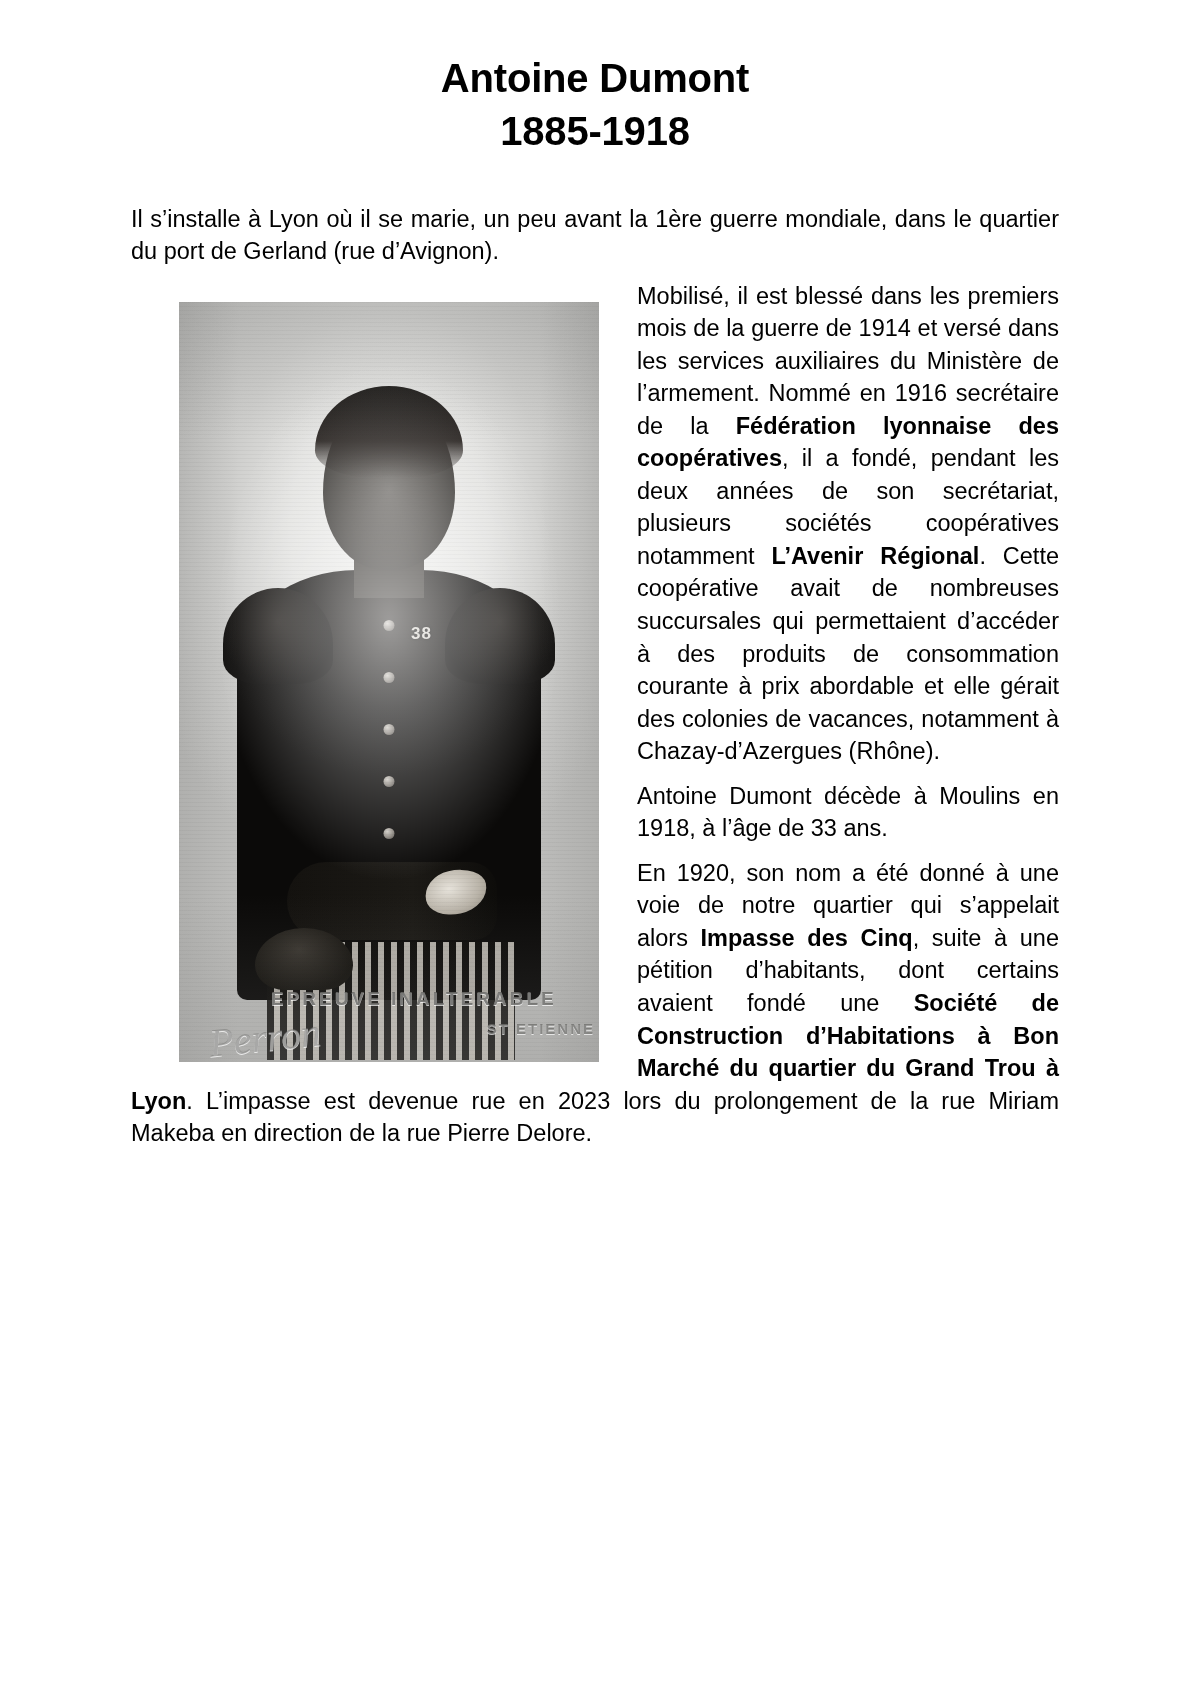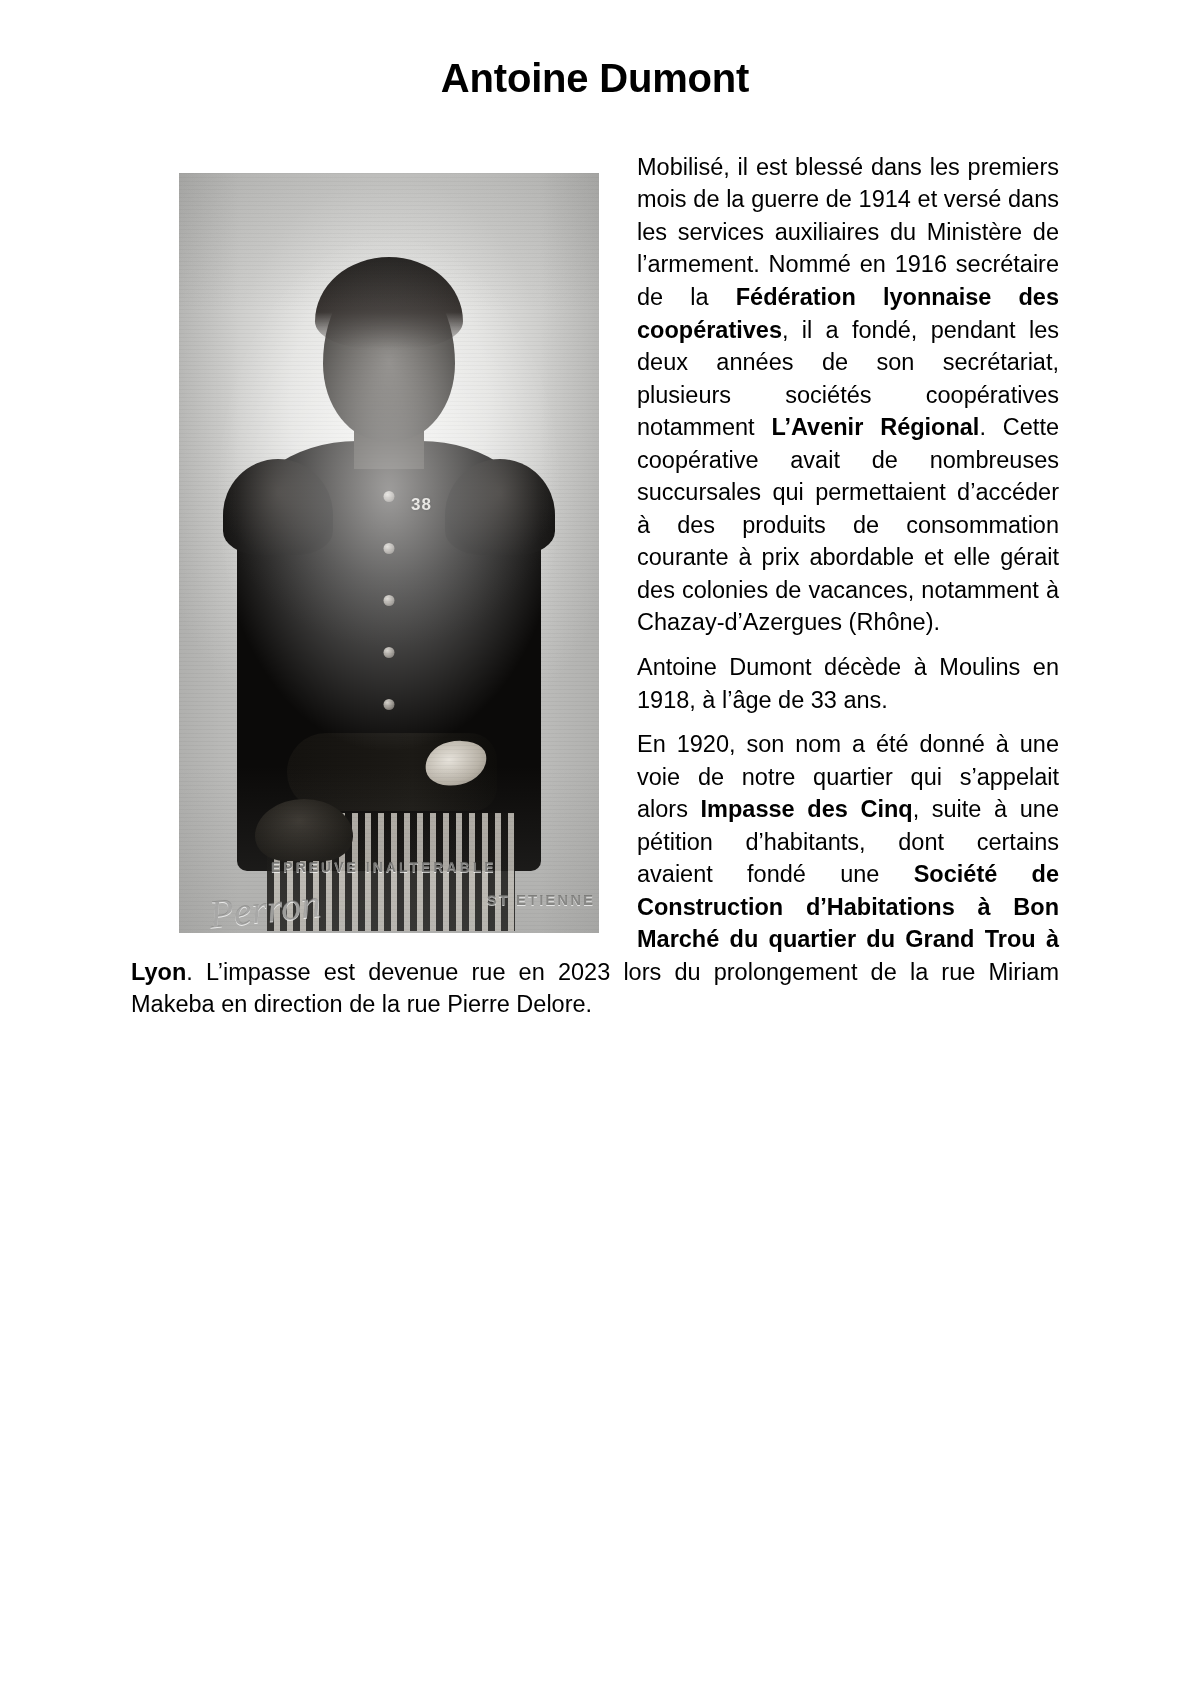--- a/index.html
+++ b/index.html
@@ -192,21 +192,21 @@
       to right,
       #0e0d0b 0px, #0e0d0b 7px,
       #c9c5bd 7px, #c9c5bd 13px);
     opacity: .88;
     z-index: 3;
   }
   
   .photo .emboss-caption {
     position: absolute;
     left: 92px; top: 686px;
-    font-size: 14px;
+    font-size: 19px;
     letter-spacing: 3px;
     color: rgba(108,108,106,0.85);
     z-index: 8;
     font-weight: bold;
     text-shadow: 0 1px 0 rgba(255,255,255,0.7);
   }
   .photo .emboss-signature {
     position: absolute;
     left: 30px; top: 712px;
     font-size: 40px;
@@ -233,25 +233,27 @@
     line-height: 1.385;
   }
 </style>
 </head>
 <body>
 
 <div class="page">
 
   <div class="title-block">
     <div class="title-line">Antoine Dumont</div>
+    <div class="title-line">1885-1918</div>
   </div>
 
   <div class="content">
 
 
+    <p class="para">Il s’installe à Lyon où il se marie, un peu avant la 1ère guerre mondiale, dans le quartier du port de Gerland (rue d’Avignon).</p>
 
 
     <div class="figure-wrap">
       <div class="photo">
         <div class="torso"></div>
         <div class="shoulder-l"></div>
         <div class="shoulder-r"></div>
         <div class="neck"></div>
         <div class="head"></div>
         <div class="hair"></div>

